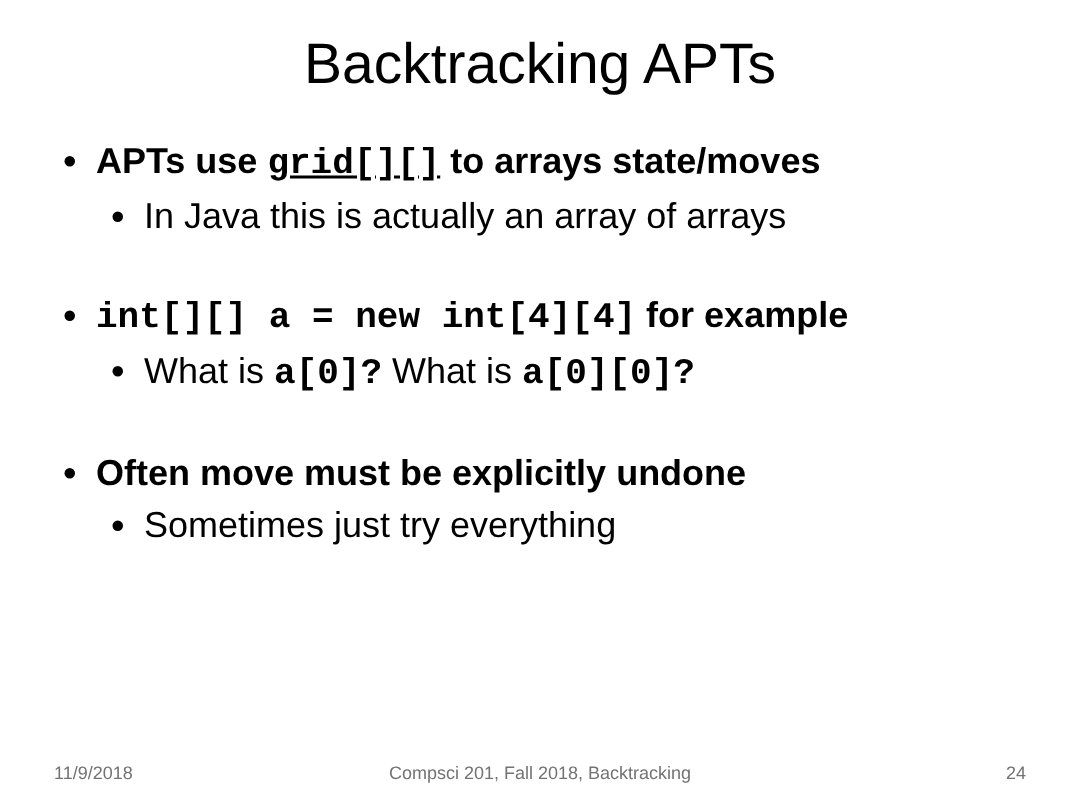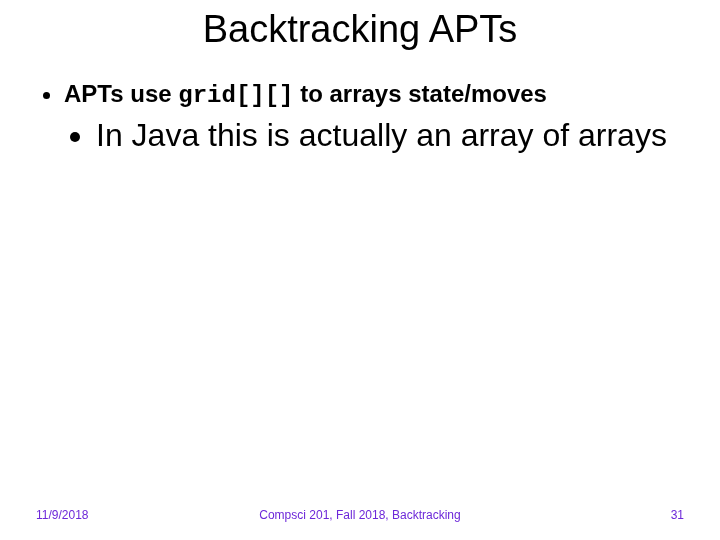--- a/index.html
+++ b/index.html
@@ -1,49 +1,67 @@
 <!DOCTYPE html>
 <html><head>
 <meta charset="utf-8">
 <style>
   * { margin: 0; padding: 0; box-sizing: border-box; }
   html, body { width: 720px; height: 540px; background: #fff; font-family: Arial, Helvetica, sans-serif; color: #000; }
-  .slide { width: 720px; height: 540px; position: relative; padding: 4px 36px 0 36px; border-radius: 18px; }
+  .slide { width: 720px; height: 540px; position: relative; padding: 18px 36px 0 36px; border-radius: 18px; }
   .title { font-size: 38px; text-align: center; margin-top: 4px; margin-bottom: 28px; font-weight: 400; }
   ul.top { list-style: disc; padding-left: 28px; }
   ul.top > li { font-size: 24px; font-weight: 700; margin-bottom: 6px; line-height: 1.25; }
   ul.top > li.normal { font-weight: 400; }
   ul.sub { list-style: disc; padding-left: 32px; margin-top: 4px; }
-  ul.sub > li { font-size: 32px; font-weight: 400; line-height: 1.3; }
+  ul.sub > li { font-size: 24px; font-weight: 400; line-height: 1.3; }
   .gap { height: 30px; }
-  .mono { font-family: "Courier New", Courier, monospace; font-weight: 700; }
+  .mono { font-family: "Courier New", Courier, monospace; font-weight: 700; text-decoration: underline; }
   .mono-n { font-family: "Courier New", Courier, monospace; font-weight: 700; }
-  .footer { position: absolute; bottom: 18px; left: 0; width: 720px; padding: 0 36px; font-size: 12px; color: #6d28d9; display: flex; justify-content: center; align-items: baseline; }
+  .footer { position: absolute; bottom: 18px; left: 0; width: 720px; padding: 0 36px; font-size: 12px; color: #737373; display: flex; justify-content: center; align-items: baseline; }
   .footer .center { position: absolute; left: 0; width: 720px; text-align: center; }
   .footer .right { margin-left: auto; }
 </style>
 </head>
 <body>
 <div class="slide">
 
   <h1 class="title">Backtracking APTs</h1>
 
   <ul class="top">
     <li>
       <span>APTs use </span><span class="mono">grid[][]</span><span> to arrays state/moves</span>
       <ul class="sub">
         <li>In Java this is actually an array of arrays</li>
       </ul>
     </li>
   </ul>
 
   <div class="gap"></div>
 
+  <ul class="top">
+    <li class="normal">
+      <span class="mono-n">int[][] a = new int[4][4]</span><span style="font-weight:700"> for example</span>
+      <ul class="sub">
+        <li>
+          <span>What is </span><span class="mono-n">a[0]?</span><span>  What is </span><span class="mono-n">a[0][0]?</span>
+        </li>
+      </ul>
+    </li>
+  </ul>
 
   <div class="gap"></div>
 
+  <ul class="top">
+    <li>
+      <span>Often move must be explicitly undone</span>
+      <ul class="sub">
+        <li>Sometimes just try everything</li>
+      </ul>
+    </li>
+  </ul>
 
   <div class="footer">
     <span>11/9/2018</span>
     <span class="center">Compsci 201, Fall 2018,  Backtracking</span>
-    <span class="right">31</span>
+    <span class="right">24</span>
   </div>
 </div>
 
 </body></html>

